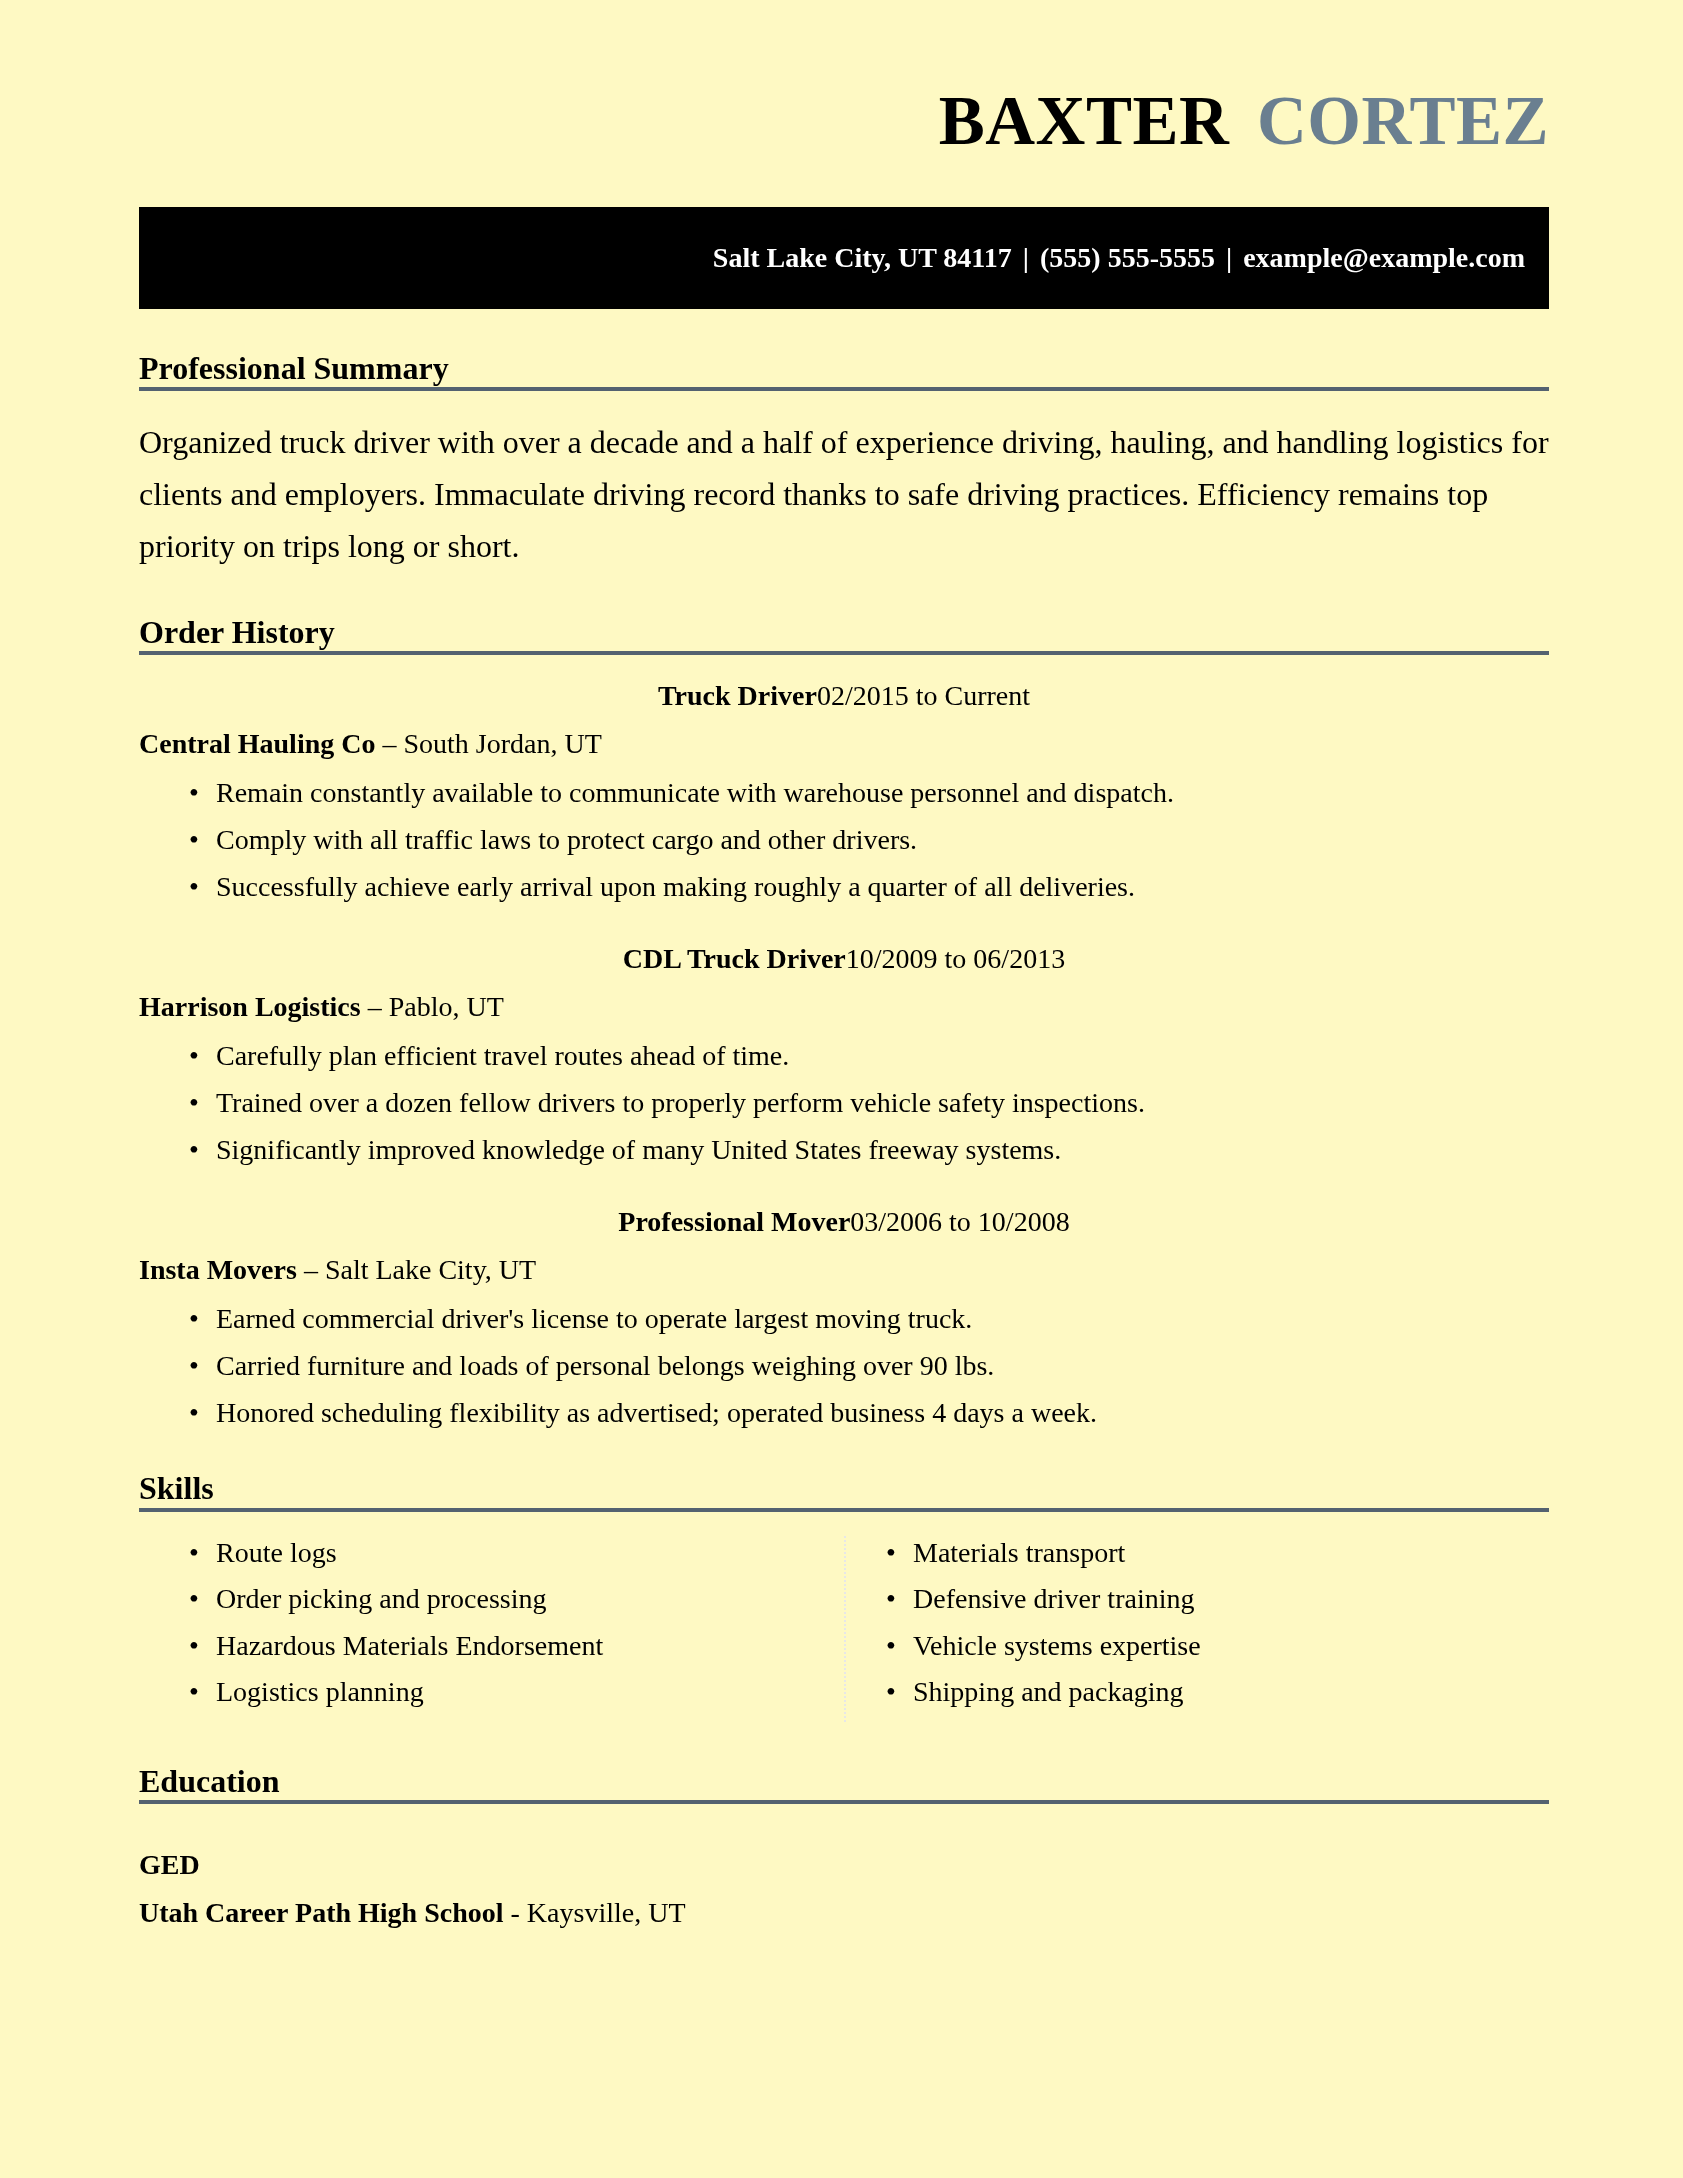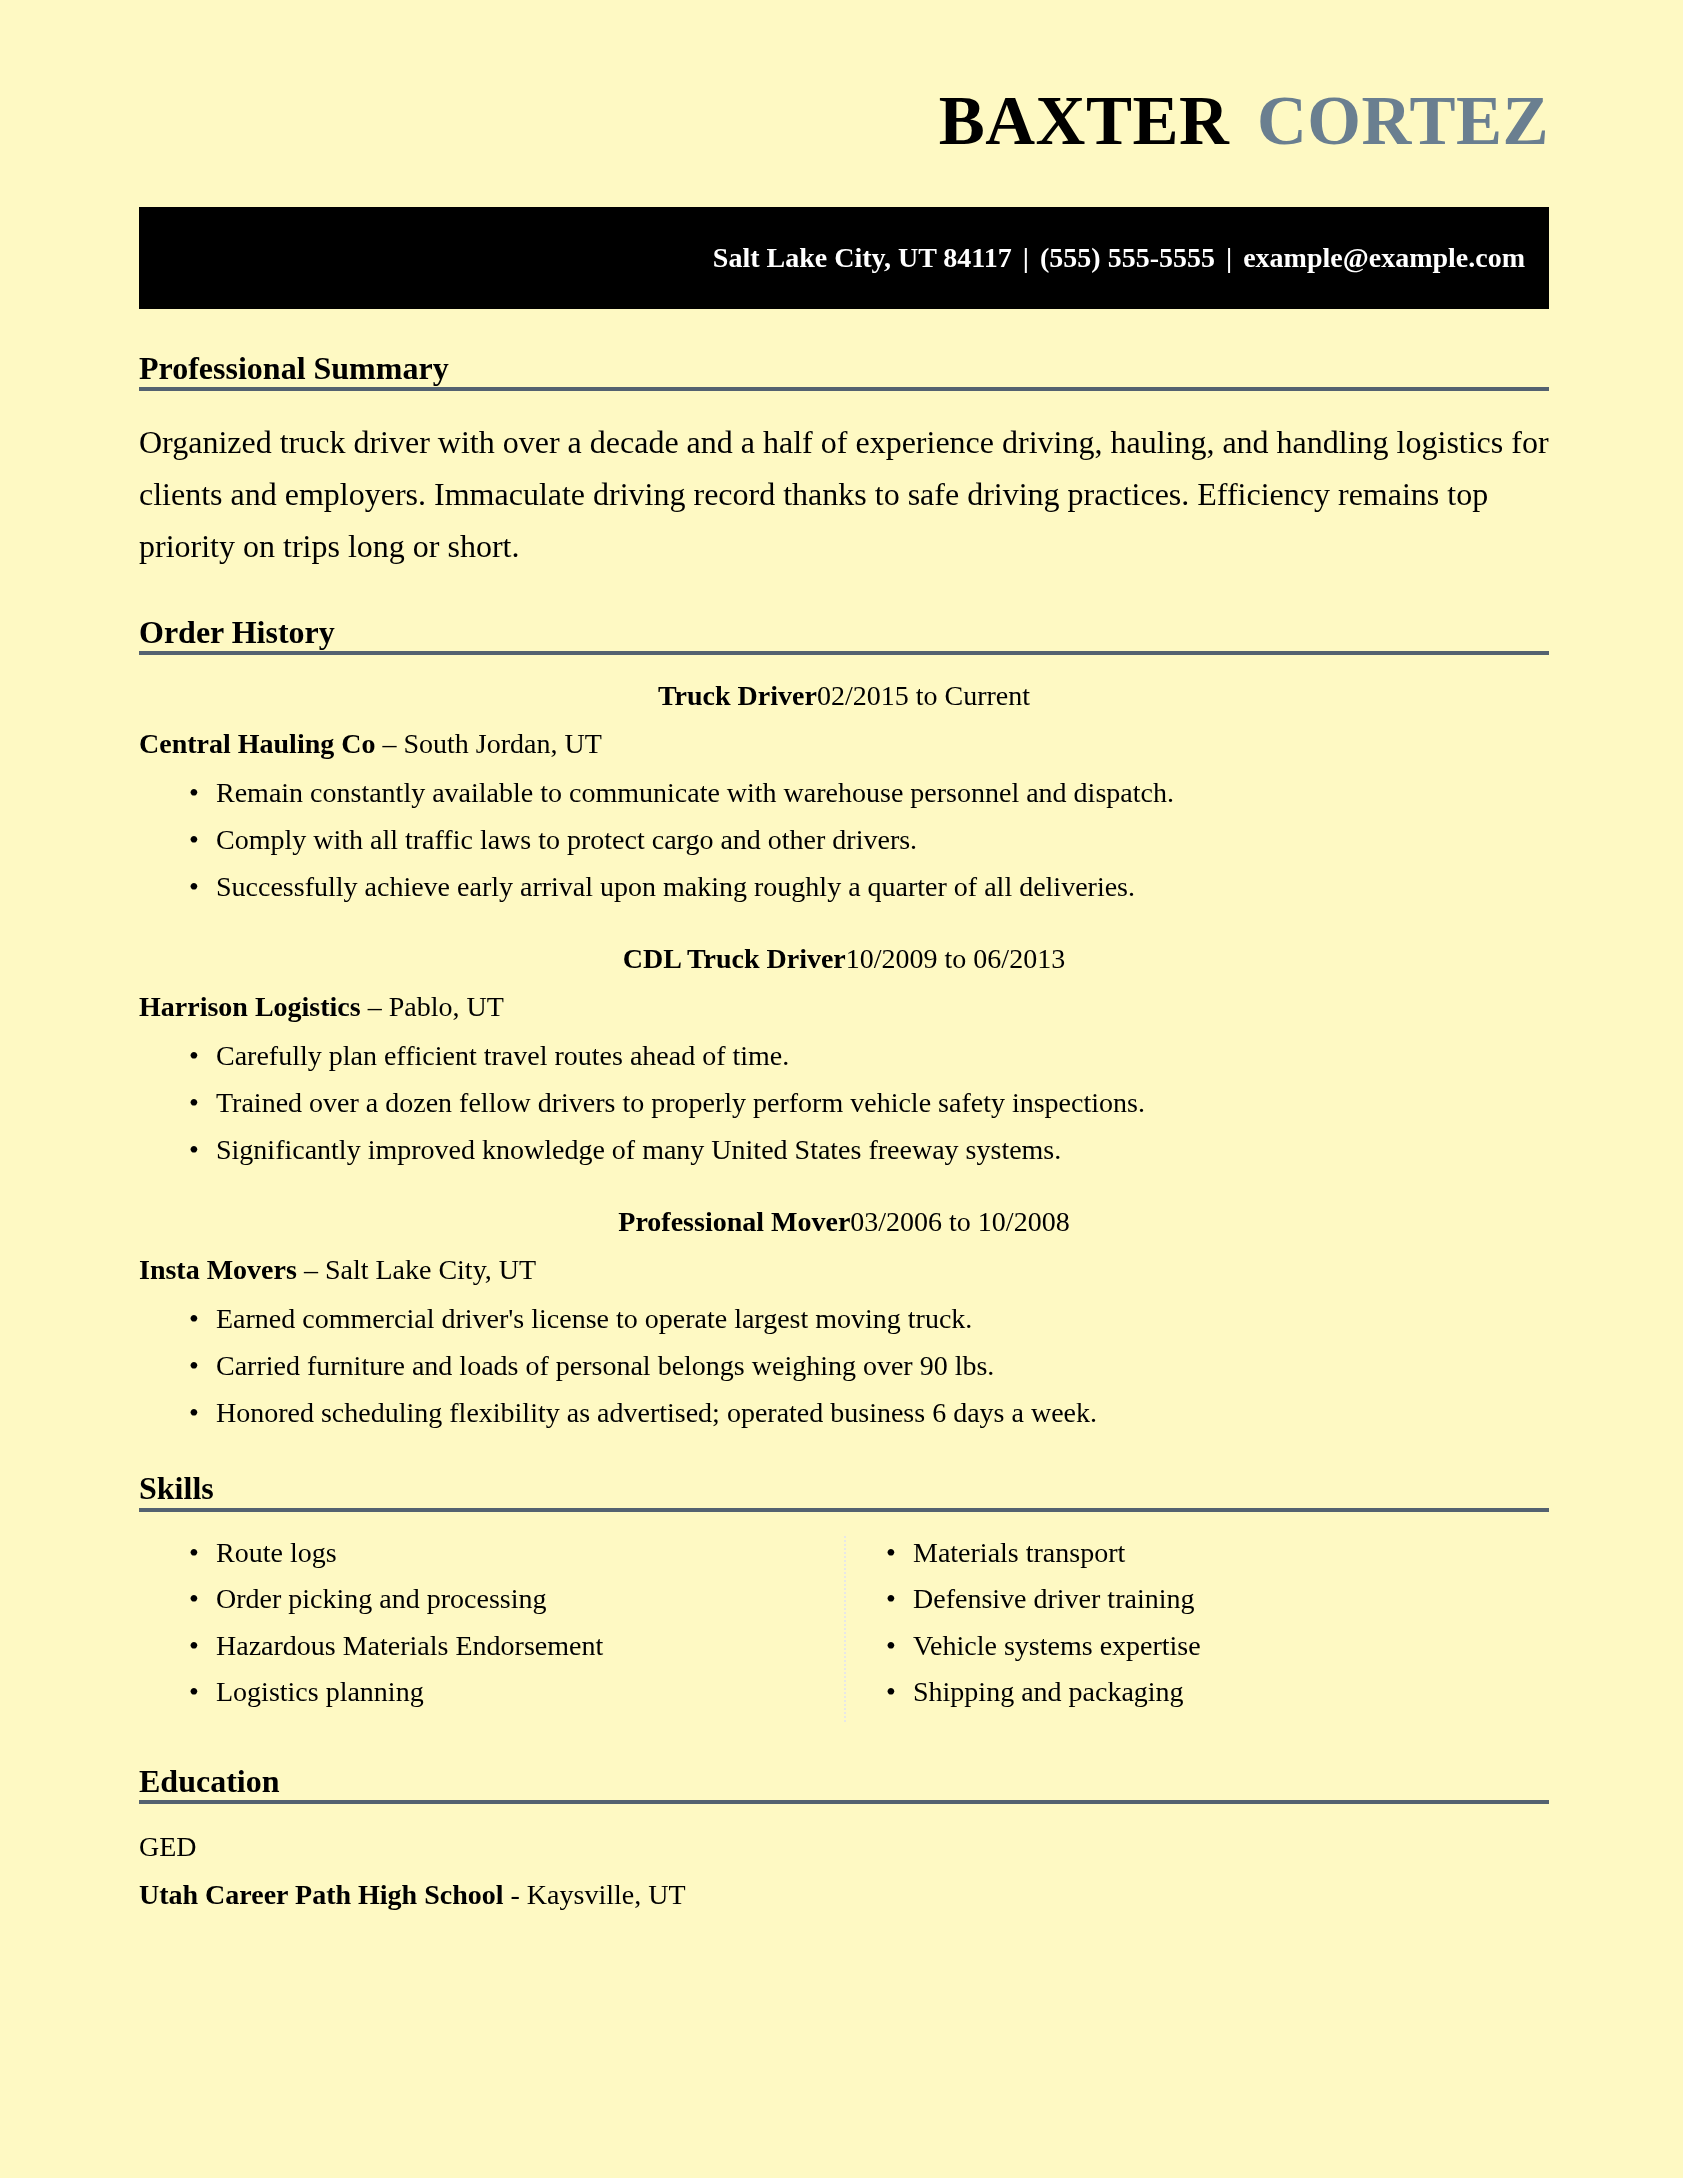--- a/index.html
+++ b/index.html
@@ -49,21 +49,21 @@
   ul.bullets li:last-child{margin-bottom:0;}
   ul.bullets li::before{content:"\2022";position:absolute;left:50px;top:0;}
   
   .skills-grid{display:grid;grid-template-columns:705px 1fr;margin-top:24px;}
   .skills-col.right{border-left:2px dotted var(--divider);}
   .skills-col.right ul.bullets li{padding-left:67px;}
   .skills-col.right ul.bullets li::before{left:40px;}
   .skills-col ul.bullets{margin-top:0;}
   .skills-col ul.bullets li{margin-bottom:13px;}
   
-  .edu-degree{margin-top:26px;font-size:28px;font-weight:400;line-height:1.2;}
+  .edu-degree{margin-top:44px;font-size:28px;font-weight:700;line-height:1.2;}
   .edu-school{margin-top:14px;font-size:28px;line-height:1.2;}
   .edu-school .school-name{font-weight:700;}
 </style>
 </head>
 <body>
 
 <div class="page">
 
   <div class="name">
     <span class="first">BAXTER</span>
@@ -128,21 +128,21 @@
         <span class="job-dates">03/2006 to 10/2008</span>
       </div>
       <div class="job-company">
         <span class="company-name">Insta Movers</span>
         <span class="dash">–</span>
         <span>Salt Lake City, UT</span>
       </div>
       <ul class="bullets">
         <li>Earned commercial driver's license to operate largest moving truck.</li>
         <li>Carried furniture and loads of personal belongs weighing over 90 lbs.</li>
-        <li>Honored scheduling flexibility as advertised; operated business 6 days a week.</li>
+        <li>Honored scheduling flexibility as advertised; operated business 4 days a week.</li>
       </ul>
     </div>
   </div>
 
   <div class="section">
     <div class="section-heading">Skills</div>
     <div class="section-rule"></div>
     <div class="skills-grid">
       <div class="skills-col left">
         <ul class="bullets">

